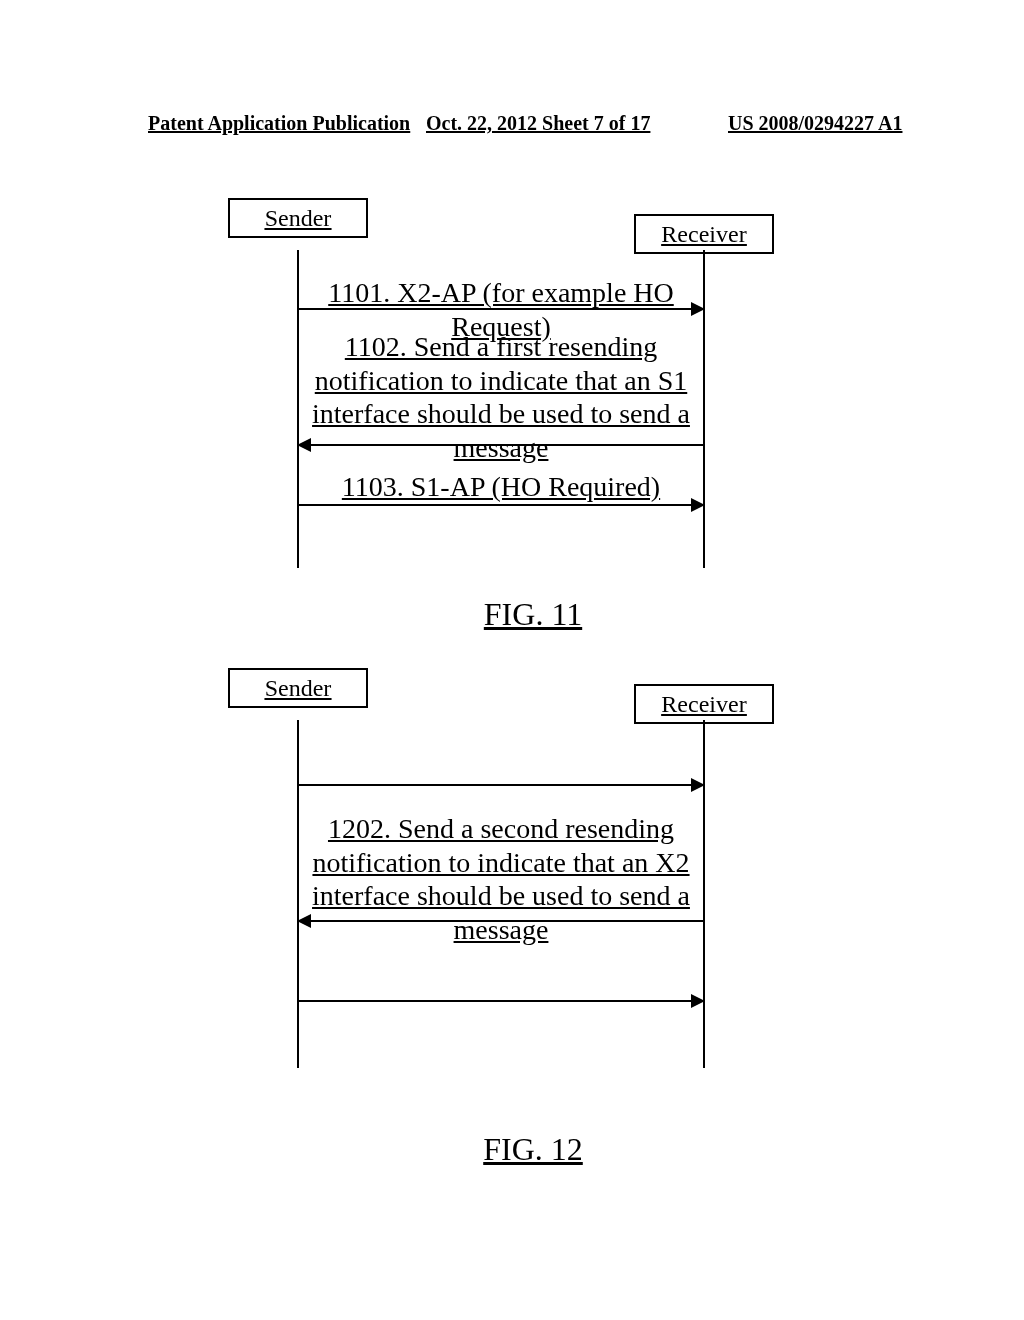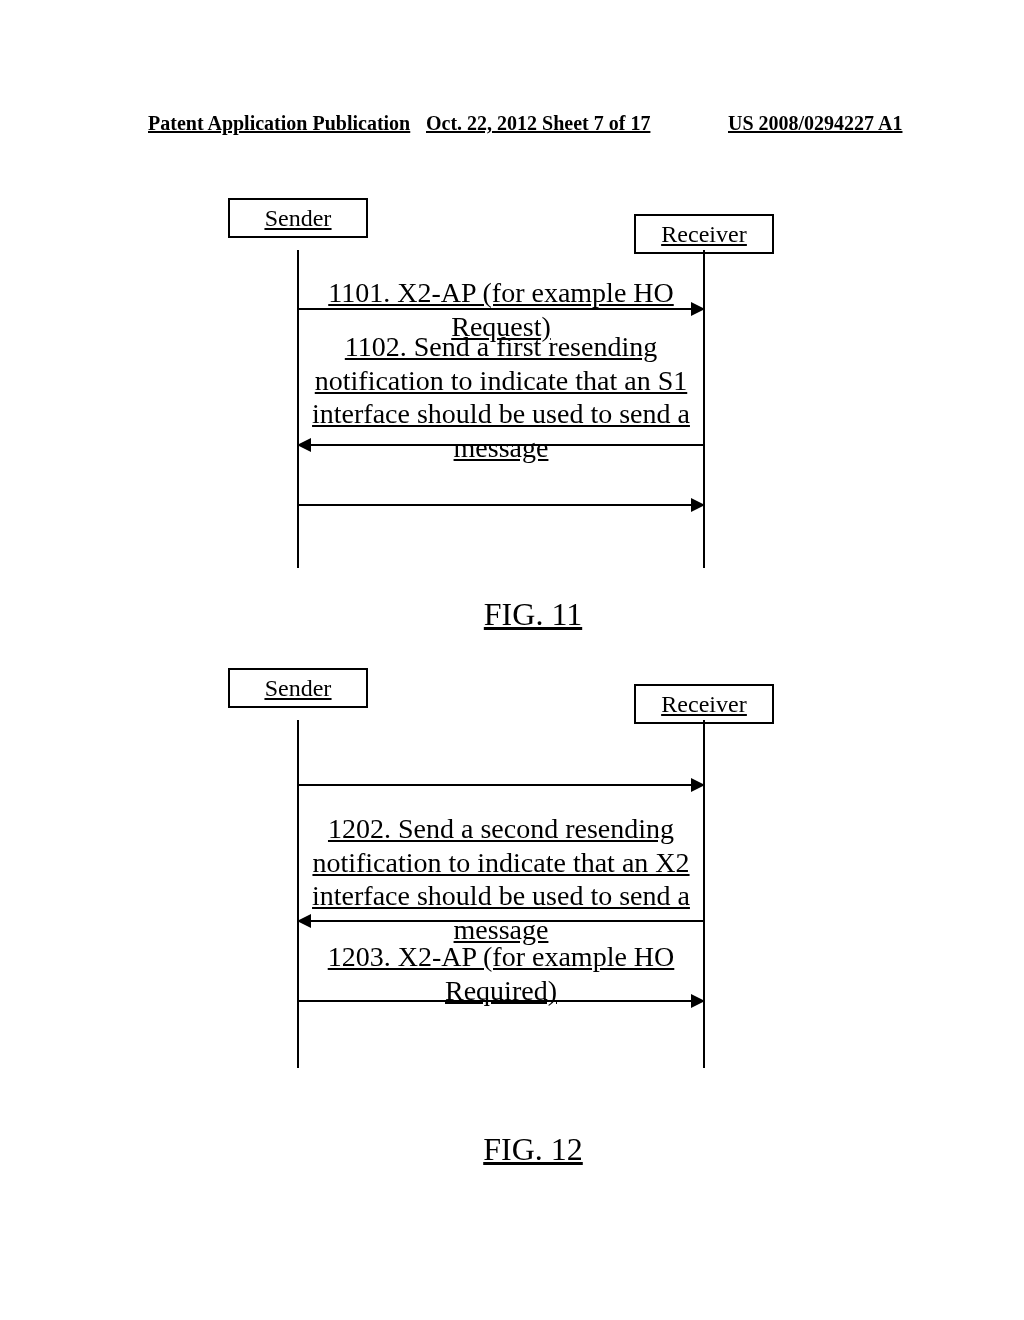--- a/index.html
+++ b/index.html
@@ -115,35 +115,35 @@
   </div>
   <div class="lifeline lifeline-left" style="height:318px"></div>
   <div class="lifeline lifeline-right" style="height:318px"></div>
 
   <div class="msg" style="top:78px">1101. X2-AP (for example HO Request)</div>
   <div class="arrow arrow-right" style="top:110px"></div>
 
   <div class="msg" style="top:132px; padding:0 7px">1102. Send a first resending notification to indicate that an S1 interface should be used to send a message</div>
   <div class="arrow arrow-left" style="top:246px"></div>
 
+  <div class="msg" style="top:272px">1103. S1-AP (HO Required)</div>
   <div class="arrow arrow-right" style="top:306px"></div>
 </div>
 <div class="fig-caption cap-11">FIG. 11</div>
 
 <div class="diagram diagram-12">
   <div class="box box-sender">
     <span>Sender</span>
   </div>
   <div class="box box-receiver">
     <span>Receiver</span>
   </div>
   <div class="lifeline lifeline-left" style="height:348px"></div>
   <div class="lifeline lifeline-right" style="height:348px"></div>
 
   <div class="arrow arrow-right" style="top:116px"></div>
 
   <div class="msg" style="top:144px; padding:0 10px">1202. Send a second resending notification to indicate that an X2 interface should be used to send a message</div>
   <div class="arrow arrow-left" style="top:252px"></div>
 
-  <div class="msg" style="top:272px">1203. X2-AP (for example HO Required)</div>
   <div class="arrow arrow-right" style="top:332px"></div>
 </div>
 <div class="fig-caption cap-12">FIG. 12</div>
 
 </body></html>

